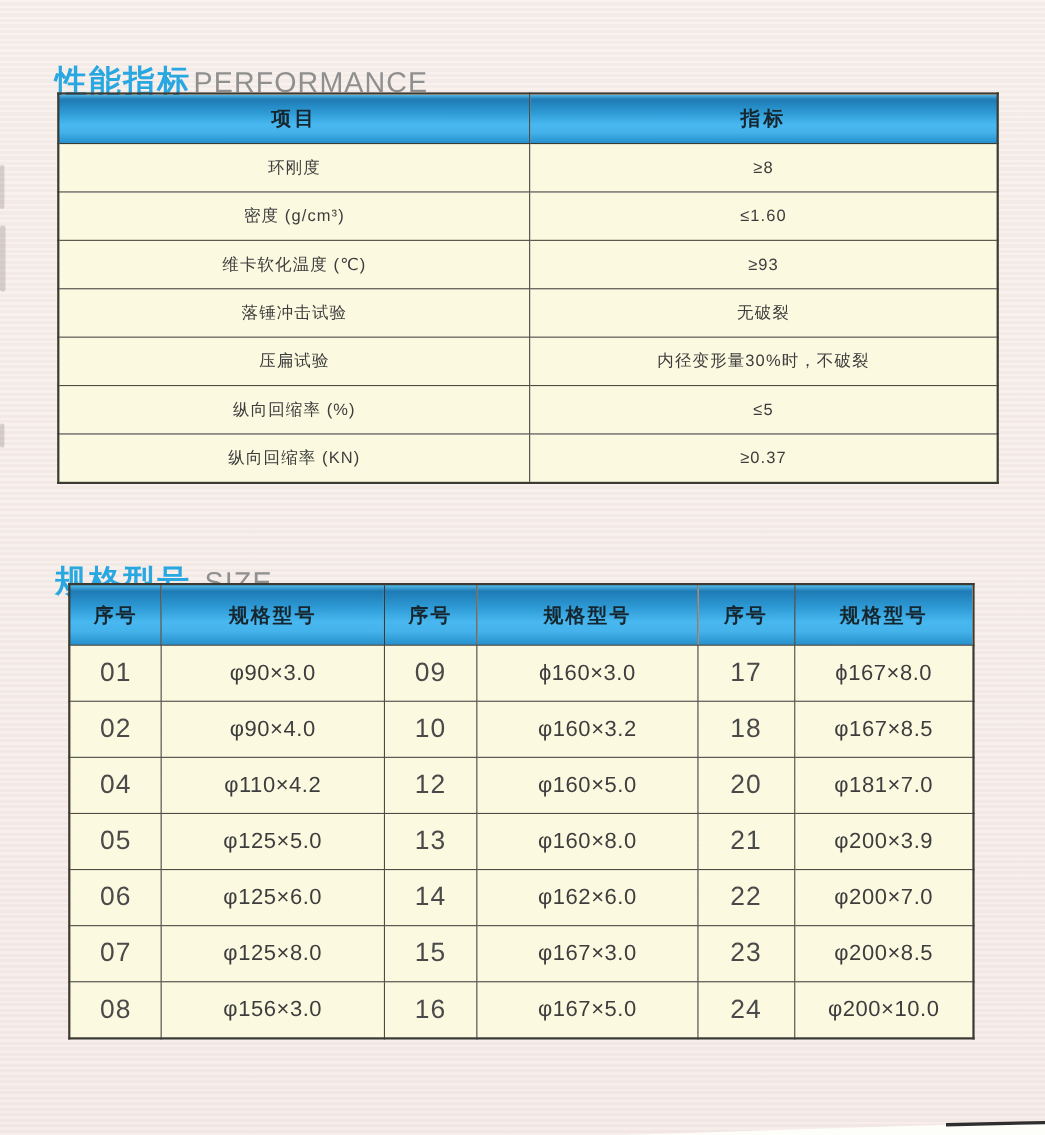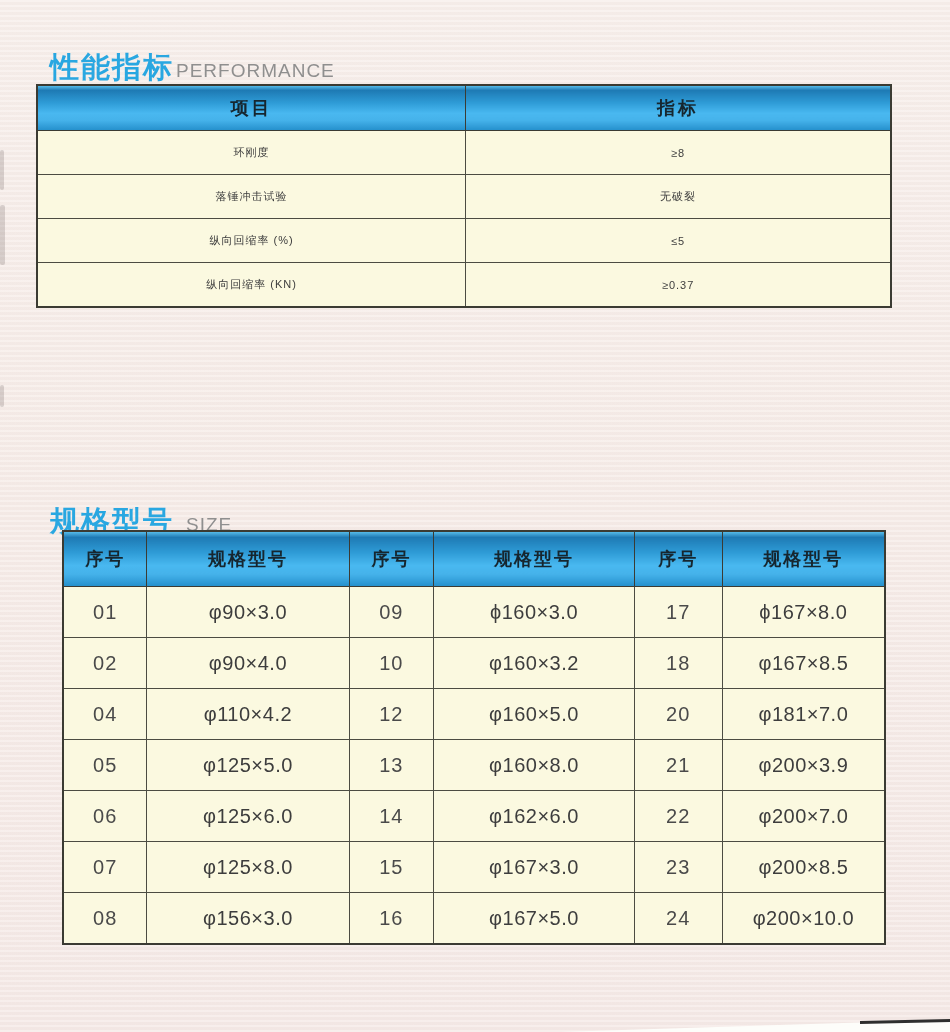--- a/index.html
+++ b/index.html
@@ -19,21 +19,21 @@
   .scan-mark{position:absolute;left:0;background:rgba(100,85,85,.22);border-radius:2px;}
   .scan-mark.m1{top:150px;width:4px;height:40px;}
   .scan-mark.m2{top:205px;width:5px;height:60px;}
   .scan-mark.m3{top:385px;width:4px;height:22px;}
 
   .section-title{position:absolute;left:50px;display:flex;align-items:baseline;}
   .section-title .zh{
     font-size:29px;font-weight:700;color:#29a7e1;letter-spacing:2px;
   }
   .section-title .en{
-    font-size:19px;font-weight:400;color:#8f8f8f;letter-spacing:1px;margin-top:48px;
+    font-size:26px;font-weight:400;color:#8f8f8f;letter-spacing:1px;margin-top:48px;
   }
   #perf-title{top:12px;}
   #perf-title .en{margin-left:2px;}
   #size-title{top:466px;}
   #size-title .en{margin-left:12px;}
 
   table{border-collapse:collapse;table-layout:fixed;position:absolute;}
   th,td{overflow:hidden;white-space:nowrap;text-align:center;vertical-align:middle;}
 
   th{
@@ -42,28 +42,28 @@
       #49b8f0 62%, #45b2ea 78%, #2691cd 100%);
     color:#16262f;font-weight:700;
     border:1px solid #3b3b33;
   }
   td{
     background:#fbf9e0;
     border:1px solid #4c4c42;
     color:#3d3d3d;
   }
 
-  .perf-table{left:36px;top:84px;width:856px;border:2px solid #3b3b33;}
+  .perf-table{left:52px;top:84px;width:856px;border:2px solid #3b3b33;}
   .perf-table th{height:42px;font-size:18px;letter-spacing:3px;}
-  .perf-table td{height:41px;font-size:11px;letter-spacing:1px;}
+  .perf-table td{height:41px;font-size:15px;letter-spacing:1px;}
 
   .size-table{left:62px;top:530px;width:824px;border:2px solid #3b3b33;padding-left:44px;}
   .size-table th{height:52px;font-size:18px;letter-spacing:2px;}
   .size-table td{height:48px;font-size:20px;}
-  .size-table td.idx{font-size:20px;color:#4a4a4a;letter-spacing:1px;}
+  .size-table td.idx{font-size:24px;color:#4a4a4a;letter-spacing:1px;}
   .size-table td.spec{letter-spacing:.5px;}
 
   .page-edge{
     position:absolute;right:0;bottom:0;width:390px;height:14px;
     background:#fdfdfa;
     clip-path:polygon(0 100%,100% 12%,100% 100%);
   }
   .page-edge-line{
     position:absolute;right:0;bottom:9px;width:90px;height:3px;
     background:#2e2e2e;transform:skewY(-1.3deg);
@@ -93,22 +93,34 @@
         <th>项目</th>
         <th>指标</th>
       </tr>
     </thead>
     <tbody>
       <tr>
         <td>环刚度</td>
         <td>≥8</td>
       </tr>
       <tr>
+        <td>密度 (g/cm³)</td>
+        <td>≤1.60</td>
+      </tr>
+      <tr>
+        <td>维卡软化温度 (℃)</td>
+        <td>≥93</td>
+      </tr>
+      <tr>
         <td>落锤冲击试验</td>
         <td>无破裂</td>
+      </tr>
+      <tr>
+        <td>压扁试验</td>
+        <td>内径变形量30%时，不破裂</td>
       </tr>
       <tr>
         <td>纵向回缩率 (%)</td>
         <td>≤5</td>
       </tr>
       <tr>
         <td>纵向回缩率 (KN)</td>
         <td>≥0.37</td>
       </tr>
     </tbody>

